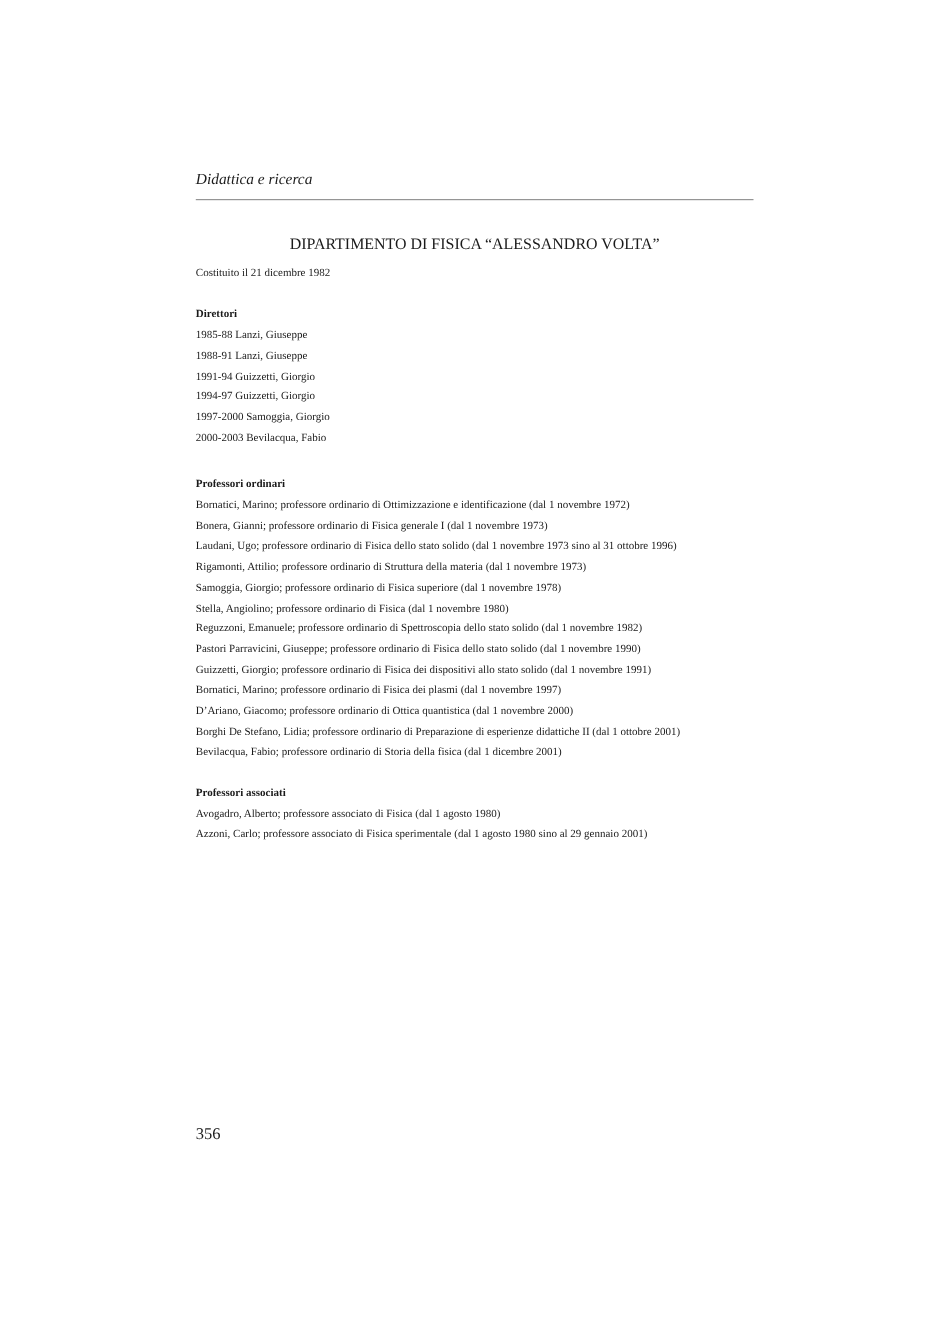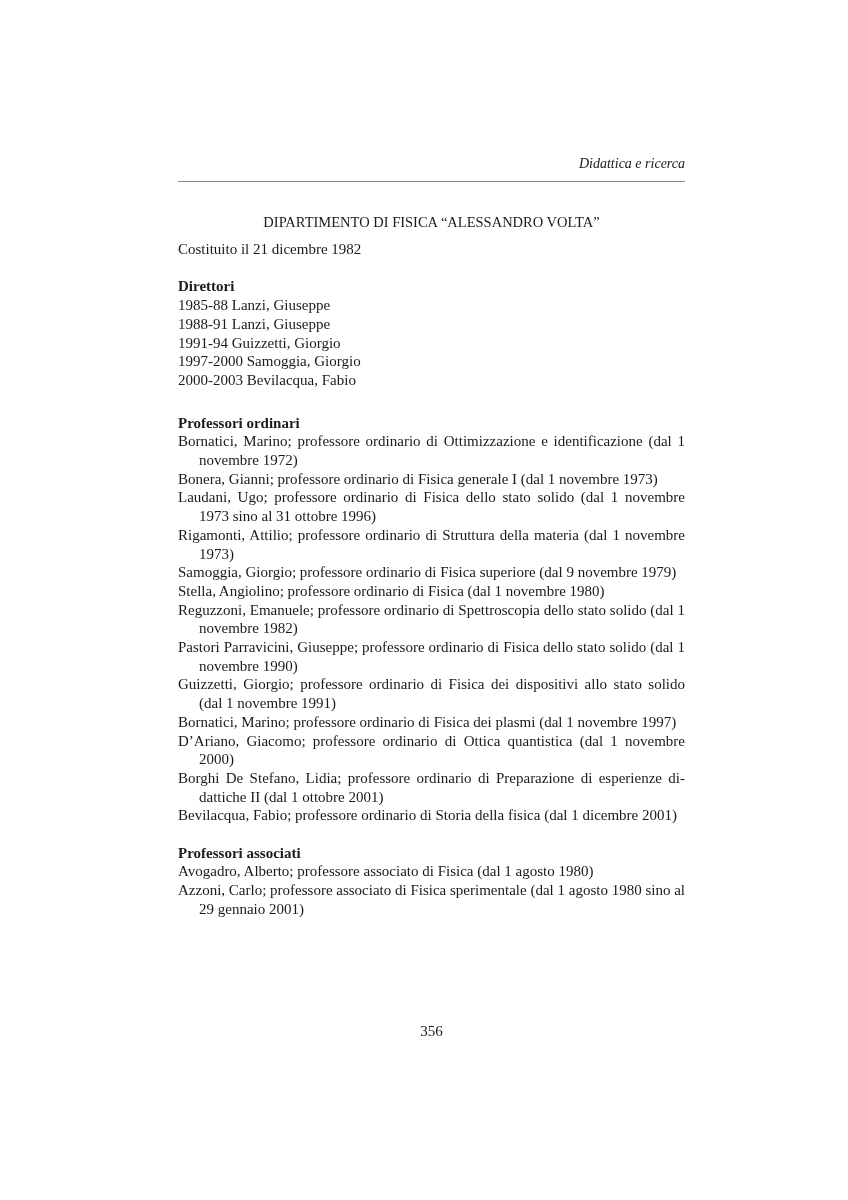--- a/index.html
+++ b/index.html
@@ -19,21 +19,21 @@
       position: absolute;
       left: 178px;
       top: 0;
       width: 507px;
     }
     .running-head {
       position: absolute;
       top: 155px;
       left: 0;
       width: 507px;
-      text-align: right;
+      text-align: left;
       font-style: italic;
       font-size: 14px;
       line-height: 18px;
     }
     .head-rule {
       position: absolute;
       top: 181px;
       left: 0;
       width: 507px;
       height: 0;
@@ -46,21 +46,21 @@
       width: 507px;
       text-align: center;
       font-size: 14.5px;
       line-height: 18px;
     }
     .body-text {
       position: absolute;
       top: 240px;
       left: 0;
       width: 507px;
-      font-size: 15px;
+      font-size: 10px;
       line-height: 18.7px;
     }
     .founded {
       margin: 0;
     }
     .section-heading {
       font-weight: bold;
       margin: 18.7px 0 0 0;
     }
     .entry {
@@ -70,21 +70,21 @@
       text-align: justify;
     }
     .list-ordinari .entry {
       margin-bottom: 0;
     }
     .page-number {
       position: absolute;
       top: 1022px;
       left: 0;
       width: 507px;
-      text-align: center;
+      text-align: left;
       font-size: 15px;
       line-height: 18px;
     }
   </style>
 </head>
 <body>
 
 <div class="page">
   <div class="running-head">Didattica e ricerca</div>
   <div class="head-rule"></div>
@@ -92,31 +92,32 @@
   <div class="dept-title">DIPARTIMENTO DI FISICA “ALESSANDRO VOLTA”</div>
 
   <div class="body-text">
     <p class="founded">Costituito il 21 dicembre 1982</p>
 
     <p class="section-heading">Direttori</p>
     <div class="list-direttori">
       <p class="entry">1985-88 Lanzi, Giuseppe</p>
       <p class="entry">1988-91 Lanzi, Giuseppe</p>
       <p class="entry">1991-94 Guizzetti, Giorgio</p>
+      <p class="entry">1994-97 Guizzetti, Giorgio</p>
       <p class="entry">1997-2000 Samoggia, Giorgio</p>
       <p class="entry">2000-2003 Bevilacqua, Fabio</p>
     </div>
 
     <p class="section-heading" style="margin-top:24px">Professori ordinari</p>
     <div class="list-ordinari">
       <p class="entry">Bornatici, Marino; professore ordinario di Ottimizzazione e identificazione (dal 1 novembre 1972)</p>
       <p class="entry">Bonera, Gianni; professore ordinario di Fisica generale I (dal 1 novembre 1973)</p>
       <p class="entry">Laudani, Ugo; professore ordinario di Fisica dello stato solido (dal 1 novembre 1973 sino al 31 ottobre 1996)</p>
       <p class="entry">Rigamonti, Attilio; professore ordinario di Struttura della materia (dal 1 novem­bre 1973)</p>
-      <p class="entry">Samoggia, Giorgio; professore ordinario di Fisica superiore (dal 9 novembre 1979)</p>
+      <p class="entry">Samoggia, Giorgio; professore ordinario di Fisica superiore (dal 1 novembre 1978)</p>
       <p class="entry">Stella, Angiolino; professore ordinario di Fisica (dal 1 novembre 1980)</p>
       <p class="entry">Reguzzoni, Emanuele; professore ordinario di Spettroscopia dello stato solido (dal 1 novembre 1982)</p>
       <p class="entry">Pastori Parravicini, Giuseppe; professore ordinario di Fisica dello stato solido (dal 1 novembre 1990)</p>
       <p class="entry">Guizzetti, Giorgio; professore ordinario di Fisica dei dispositivi allo stato solido (dal 1 novembre 1991)</p>
       <p class="entry">Bornatici, Marino; professore ordinario di Fisica dei plasmi (dal 1 novembre 1997)</p>
       <p class="entry">D’Ariano, Giacomo; professore ordinario di Ottica quantistica (dal 1 novembre 2000)</p>
       <p class="entry">Borghi De Stefano, Lidia; professore ordinario di Preparazione di esperienze di­dattiche II (dal 1 ottobre 2001)</p>
       <p class="entry">Bevilacqua, Fabio; professore ordinario di Storia della fisica (dal 1 dicembre 2001)</p>
     </div>
 

